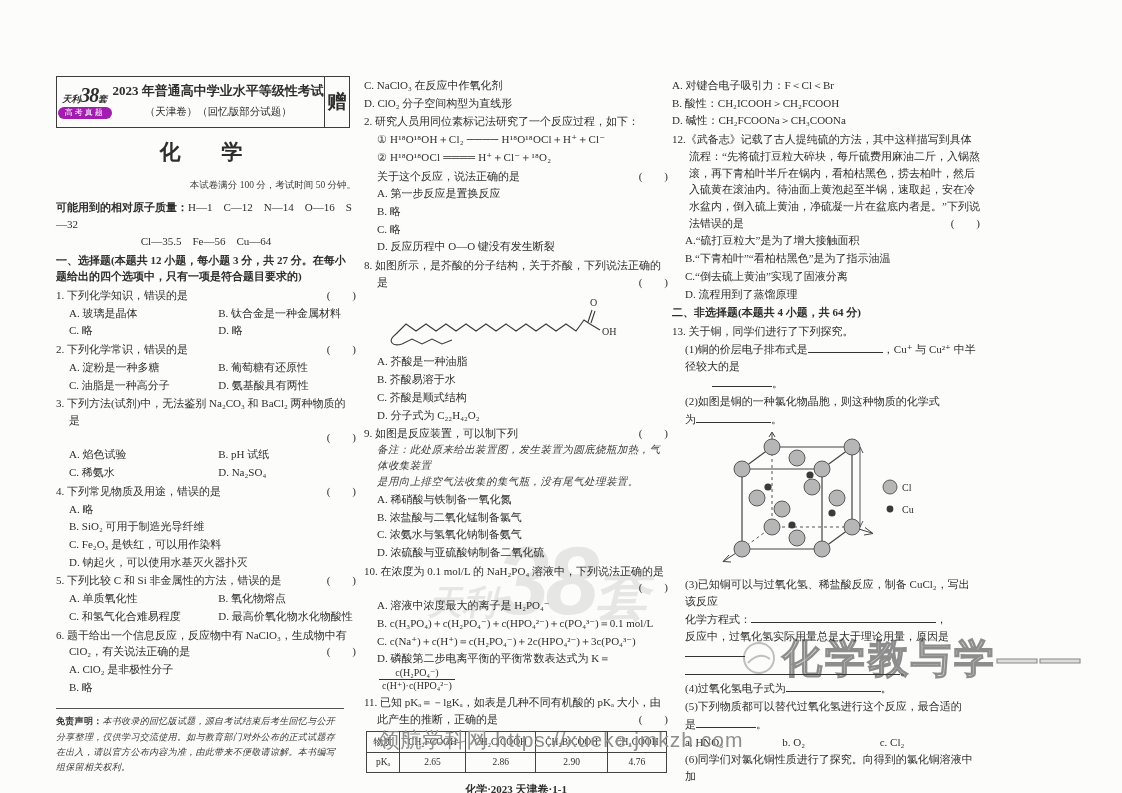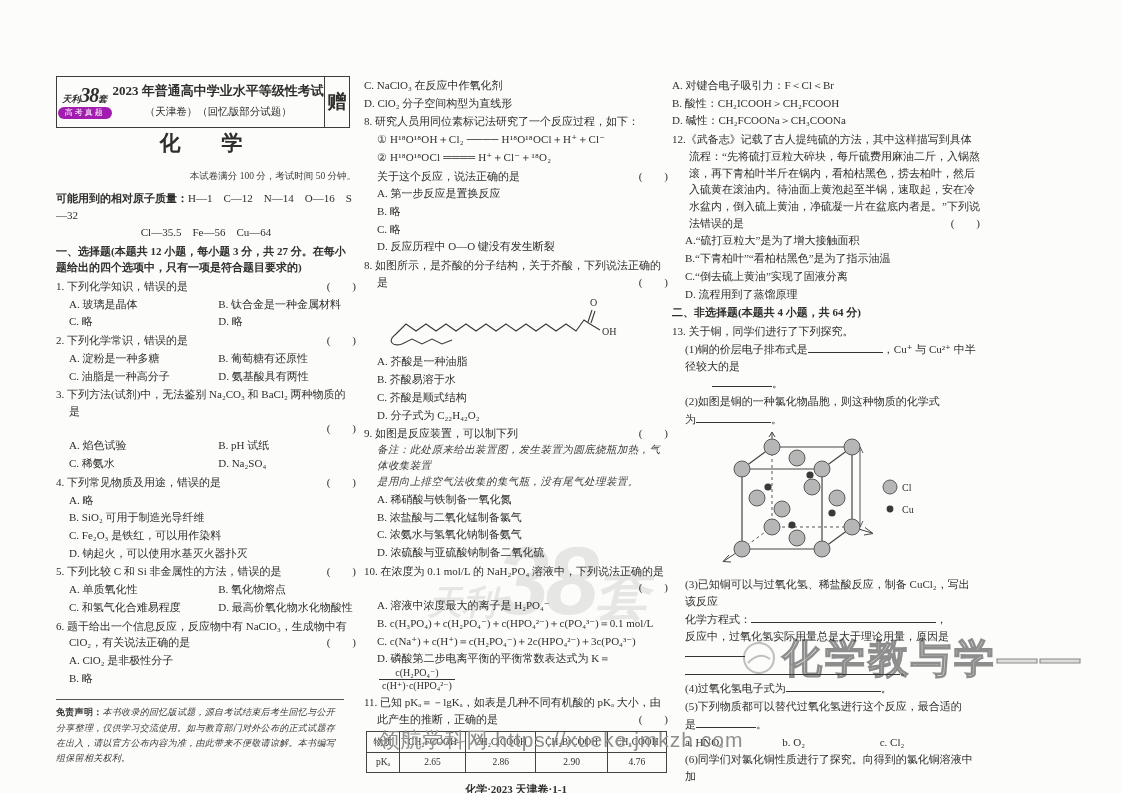--- a/index.html
+++ b/index.html
@@ -16,21 +16,21 @@
   .brand-logo{font-weight:bold;font-style:italic;line-height:1;white-space:nowrap;}
   .b-top,.b-suf{font-size:9px;}
   .b-num{font-size:20px;letter-spacing:-1px;}
   .brand-badge{background:#a21caf;color:#fff;border-radius:8px;font-size:8px;padding:0 7px;margin-top:2px;letter-spacing:2px;white-space:nowrap;}
   .head-titles{flex:1;text-align:center;padding-top:4px;}
   .ht1{font-weight:bold;font-size:13px;white-space:nowrap;}
   .ht2{font-size:10.5px;margin-top:3px;}
   .gift{width:33px;border-left:1.6px solid #3d3d3d;display:flex;align-items:center;justify-content:center;
         font-size:19px;font-weight:bold;border-radius:0 9px 9px 0;}
 
-  .subject{text-align:center;font-size:21px;font-weight:bold;margin-top:0;letter-spacing:10px;}
+  .subject{text-align:center;font-size:21px;font-weight:bold;margin-top:9px;letter-spacing:10px;}
   .examnote{text-align:right;font-size:9.5px;margin-top:9px;color:#3a3a3a;}
   .masses{margin-top:7px;}
   .bold{font-weight:bold;}
   .masses2{text-align:center;}
   .sec{font-weight:bold;margin-top:2px;}
 
   .q{position:relative;margin-top:2px;text-indent:-13px;padding-left:13px;}
   .brx{position:absolute;right:0;bottom:0;text-indent:0;}
   .orow{display:flex;padding-left:13px;margin-top:1px;}
   .orow .oA{width:52%;}
@@ -159,21 +159,21 @@
     <div class="ofull">A. ClO₂ 是非极性分子</div>
     <div class="ofull">B. 略</div>
 
     <div class="disc"><span class="bold" style="font-style:normal">免责声明：</span><span>本书收录的回忆版试题，源自考试结束后考生回忆与公开分享整理，仅供学习交流使用。如与教育部门对外公布的正式试题存在出入，请以官方公布内容为准，由此带来不便敬请谅解。本书编写组保留相关权利。</span></div>
   </div>
 
   <div class="col col2">
     <div class="ofull" style="padding-left:0">C. NaClO₃ 在反应中作氧化剂</div>
     <div class="ofull" style="padding-left:0">D. ClO₂ 分子空间构型为直线形</div>
 
-    <div class="q"><span>8. 研究人员用同位素标记法研究了一个反应过程，如下：</span></div>
+    <div class="q"><span>2. 研究人员用同位素标记法研究了一个反应过程，如下：</span></div>
     <div class="eq">① H¹⁸O¹⁸OH＋Cl₂ ──── H¹⁸O¹⁸OCl＋H⁺＋Cl⁻</div>
     <div class="eq">② H¹⁸O¹⁸OCl ════ H⁺＋Cl⁻＋¹⁸O₂</div>
     <div class="q" style="text-indent:0;"><span>关于这个反应，说法正确的是</span><span class="brx">(　　)</span></div>
     <div class="ofull">A. 第一步反应是置换反应</div>
     <div class="ofull">B. 略</div>
     <div class="ofull">C. 略</div>
     <div class="ofull">D. 反应历程中 O—O 键没有发生断裂</div>
 
     <div class="q"><span>8. 如图所示，是芥酸的分子结构，关于芥酸，下列说法正确的是</span><span class="brx">(　　)</span></div>
     <div class="figwrap">

